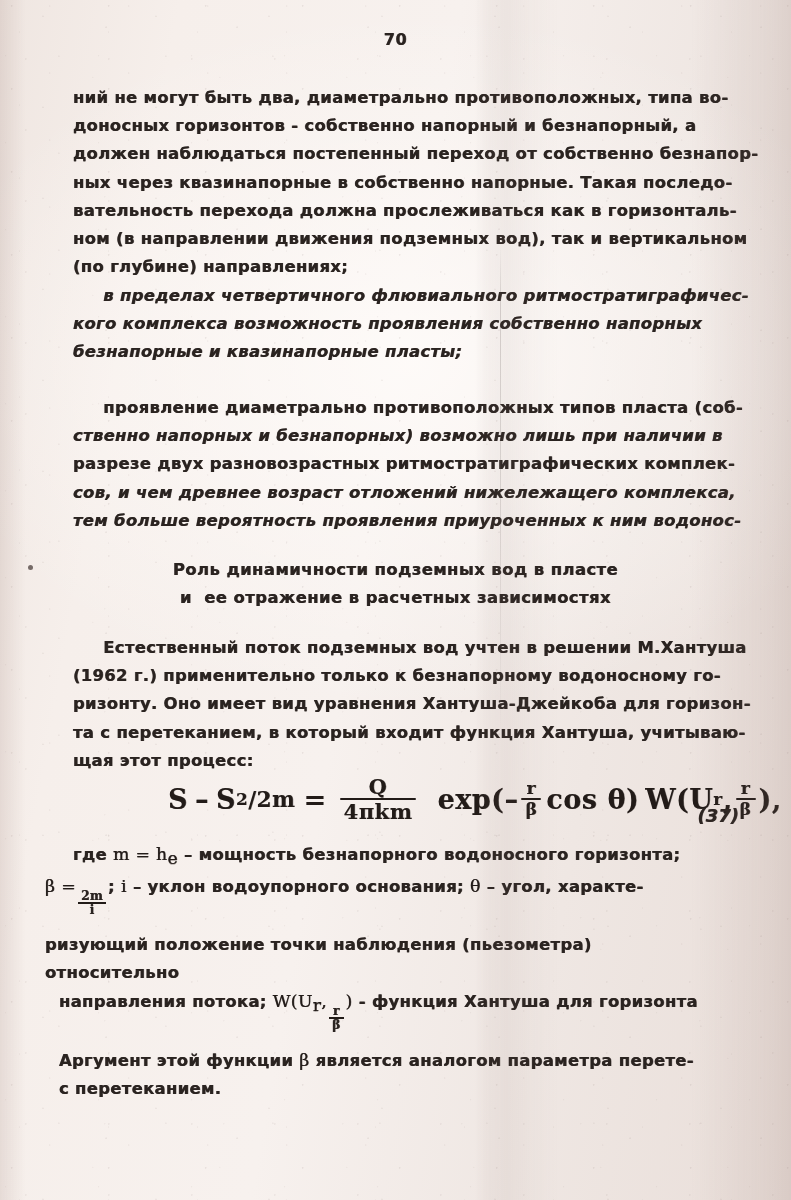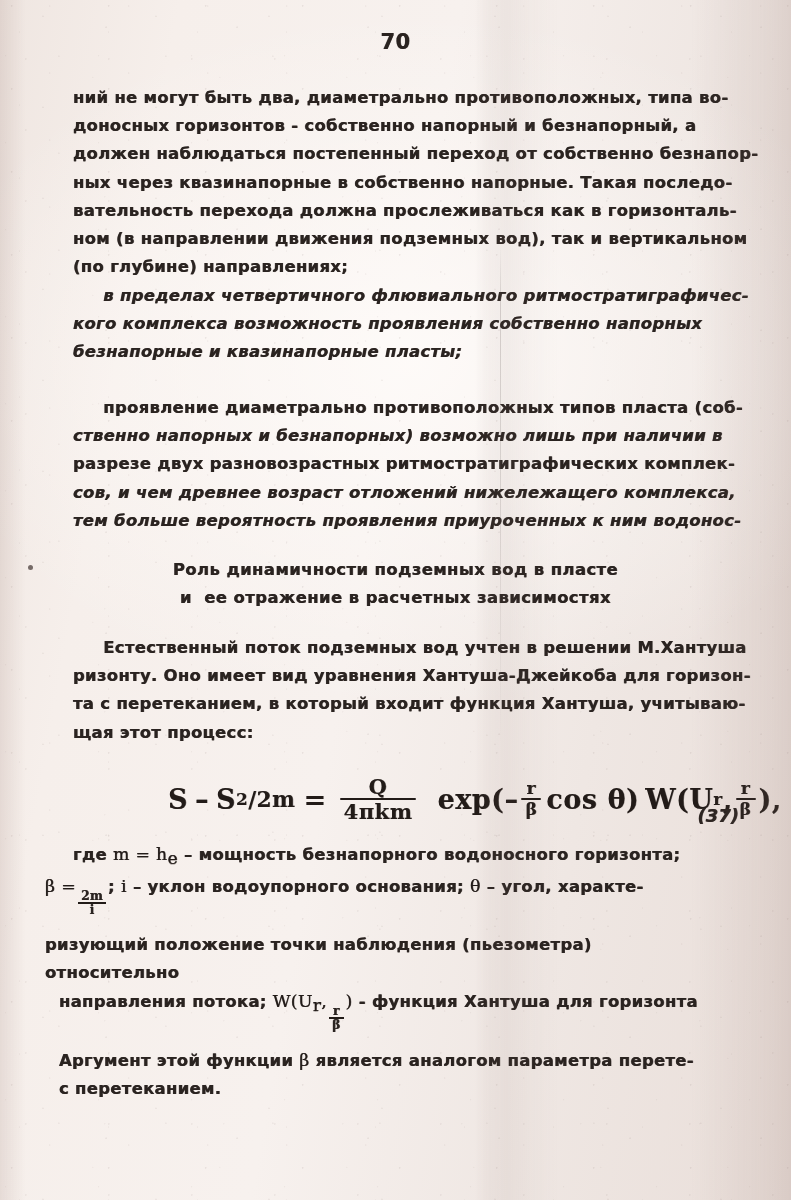--- a/index.html
+++ b/index.html
@@ -95,21 +95,21 @@
     text-shadow:
        0.45px 0 0 rgba(42,35,32,.55),
       -0.35px 0 0 rgba(42,35,32,.35),
        0 0.4px 0 rgba(42,35,32,.30);
   }
 
   #folio {
     position: absolute;
     top: 30px; left: 0; right: 0;
     text-align: center;
-    font-size: 21px;
+    font-size: 16px;
     letter-spacing: .5px;
   }
 
   .block {
     position: absolute;
     left: 73px;
     width: 648px;
   }
   .line {
     font-size: 16.4px;
@@ -237,20 +237,21 @@
       <div class="line typed ital">тем больше вероятность проявления приуроченных к ним водонос-</div>
     </div>
 
     <div class="heading" style="top:556px">
       <div class="line typed">Роль динамичности подземных вод в пласте</div>
       <div class="line typed">и  ее отражение в расчетных зависимостях</div>
     </div>
 
     <div class="block" style="top:634px">
       <div class="line typed">     Естественный поток подземных вод учтен в решении М.Хантуша</div>
+      <div class="line typed">(1962 г.) применительно только к безнапорному водоносному го-</div>
       <div class="line typed">ризонту. Оно имеет вид уравнения Хантуша-Джейкоба для горизон-</div>
       <div class="line typed">та с перетеканием, в который входит функция Хантуша, учитываю-</div>
       <div class="line typed">щая этот процесс:</div>
     </div>
 
     <div id="formula">
       <div id="formula-body" class="hand">
         <span>S</span>
         <span style="margin:0 7px">–</span>
         <span>S</span>

